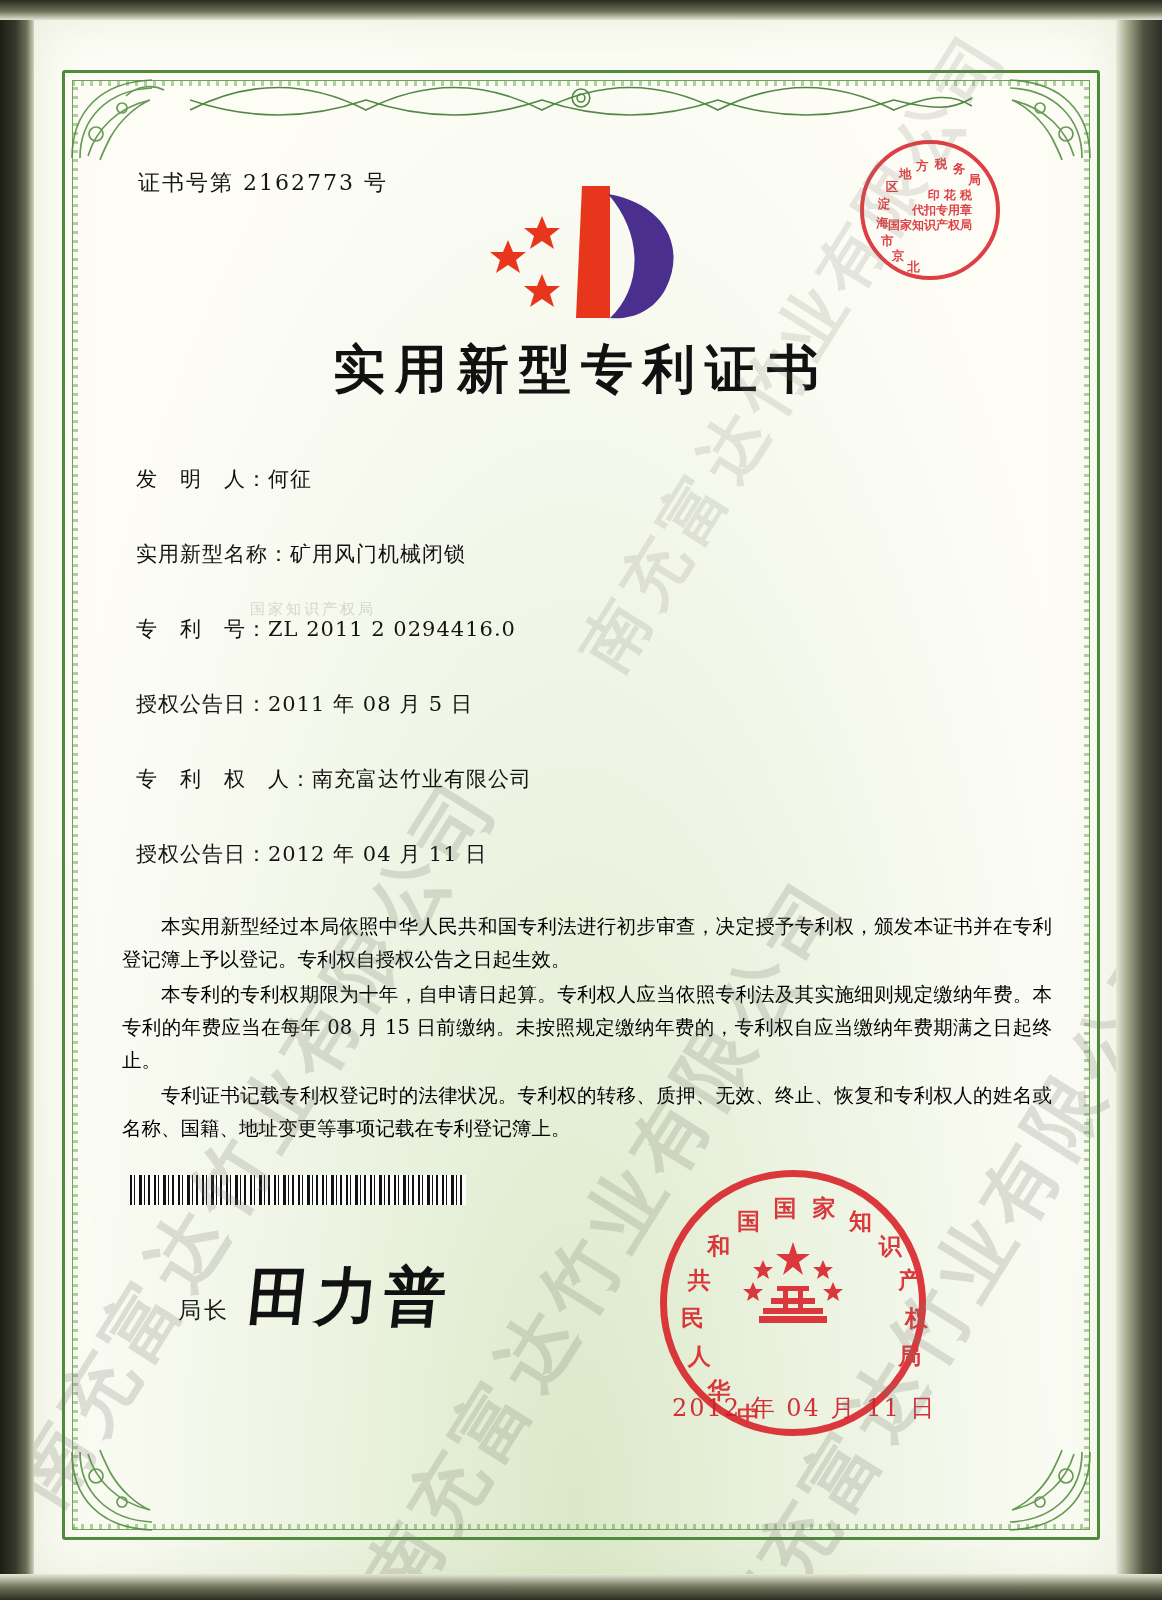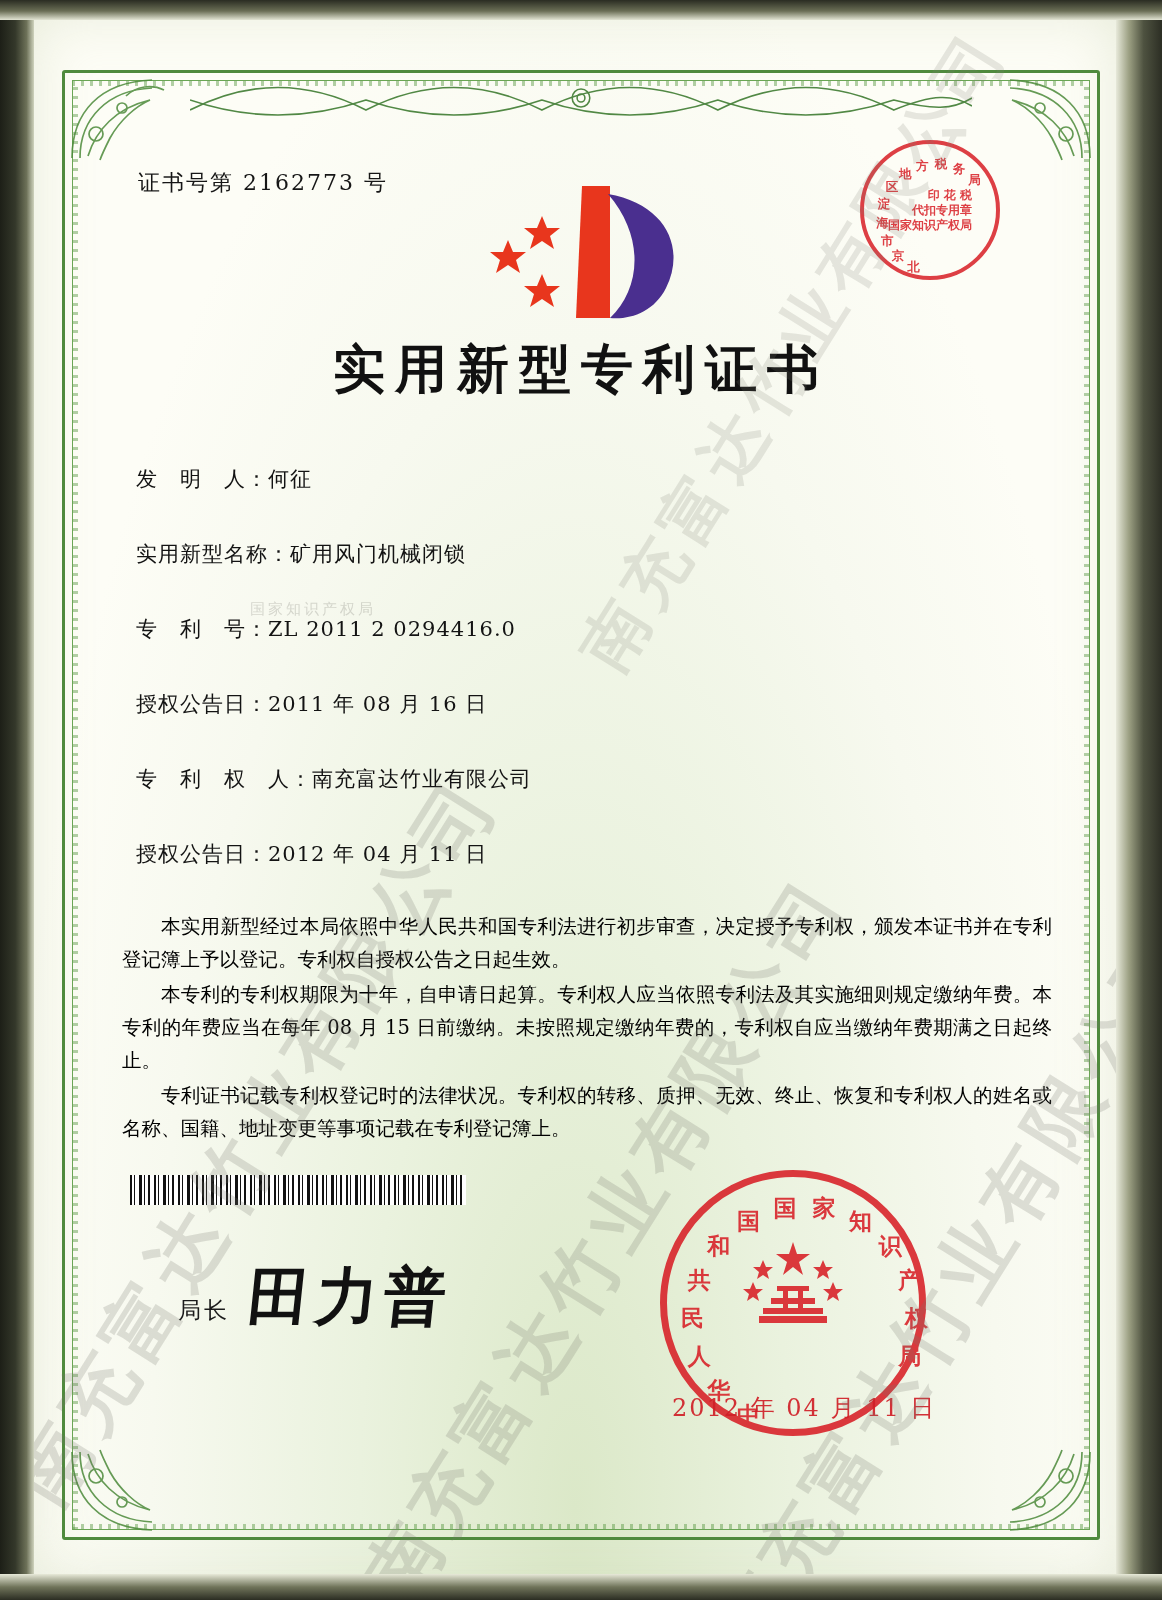--- a/index.html
+++ b/index.html
@@ -378,21 +378,21 @@
     </div>
 
     <div class="title">实用新型专利证书</div>
 
     <div class="ghost">国家知识产权局</div>
 
     <div class="fields">
       <div class="field"><span>发　明　人：</span><span>何征</span></div>
       <div class="field"><span>实用新型名称：</span><span>矿用风门机械闭锁</span></div>
       <div class="field"><span>专　利　号：</span><span>ZL 2011 2 0294416.0</span></div>
-      <div class="field"><span>授权公告日：</span><span>2011 年 08 月 16 日</span></div>
+      <div class="field"><span>授权公告日：</span><span>2011 年 08 月 5 日</span></div>
       <div class="field"><span>专　利　权　人：</span><span>南充富达竹业有限公司</span></div>
       <div class="field"><span>授权公告日：</span><span>2012 年 04 月 11 日</span></div>
     </div>
 
     <div class="paras">
       <div class="para">本实用新型经过本局依照中华人民共和国专利法进行初步审查，决定授予专利权，颁发本证书并在专利登记簿上予以登记。专利权自授权公告之日起生效。</div>
       <div class="para">本专利的专利权期限为十年，自申请日起算。专利权人应当依照专利法及其实施细则规定缴纳年费。本专利的年费应当在每年 08 月 15 日前缴纳。未按照规定缴纳年费的，专利权自应当缴纳年费期满之日起终止。</div>
       <div class="para">专利证书记载专利权登记时的法律状况。专利权的转移、质押、无效、终止、恢复和专利权人的姓名或名称、国籍、地址变更等事项记载在专利登记簿上。</div>
     </div>
 

